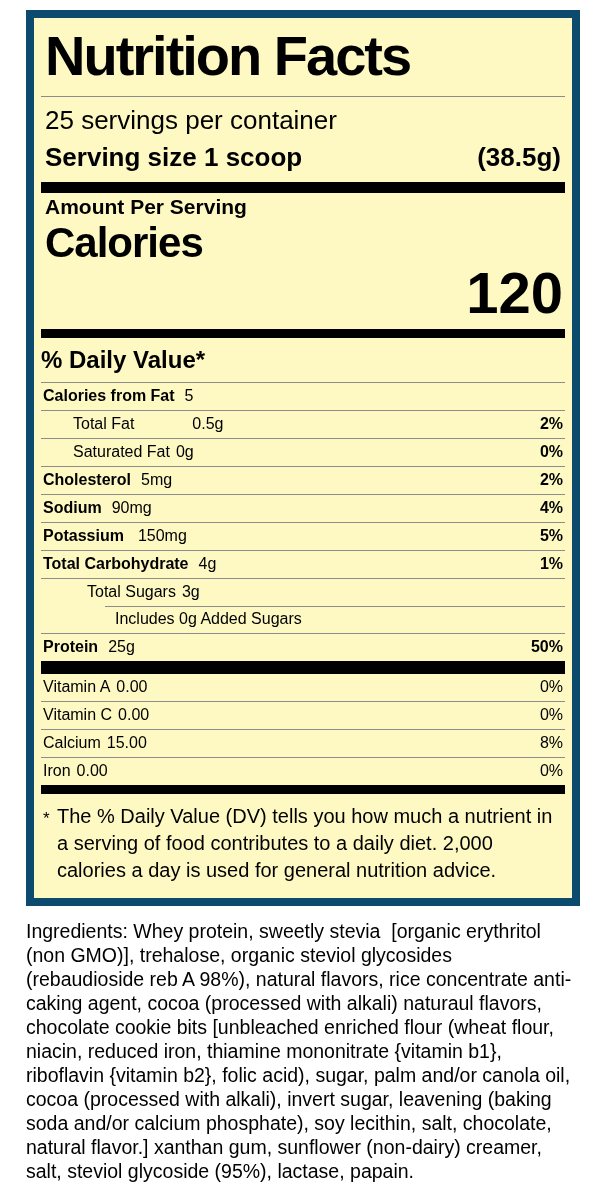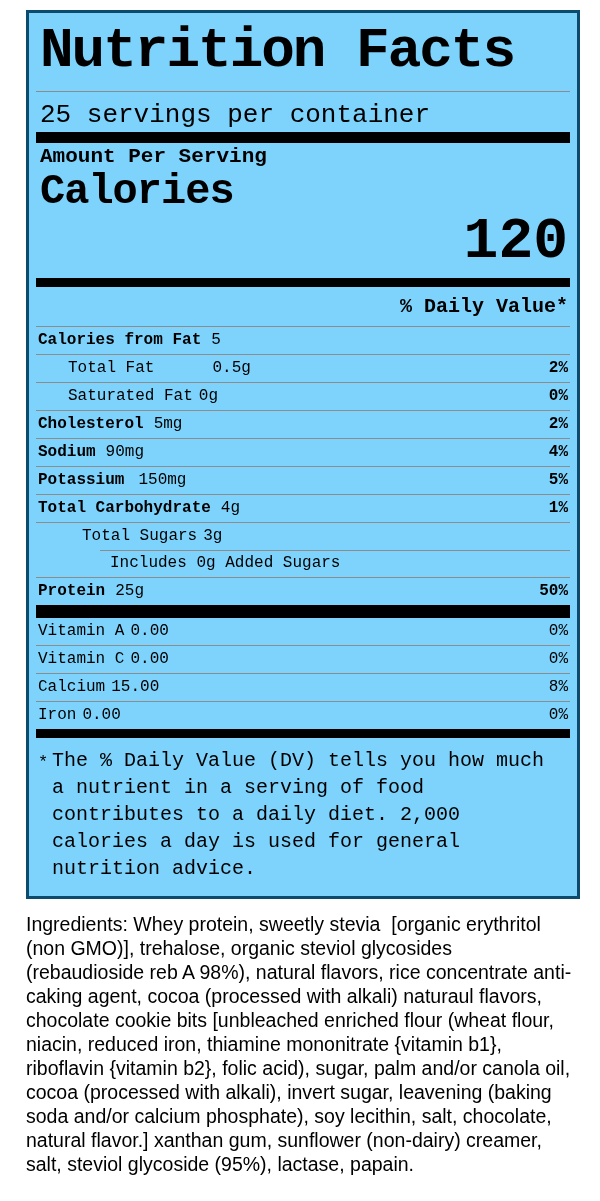--- a/index.html
+++ b/index.html
@@ -6,24 +6,23 @@
   html, body {
     margin: 0; padding: 0;
     width: 600px; height: 1201px;
     background: #ffffff;
     color: #000000;
     font-family: "Liberation Sans", sans-serif;
   }
   .nf-box {
     width: 554px;
     margin: 10px 0 0 26px;
-    border: 3px solid #0c4a6e;
-    background: #7dd3fc;
+    border: 8px solid #0c4a6e;
+    background: #fef9c3;
     padding: 0 7px;
-    font-family: Liberation Mono, monospace;
   }
   .nf-title {
     font-weight: bold;
     font-size: 56px;
     letter-spacing: -2px;
     line-height: 1.0;
     padding: 10px 2px 12px 4px;
     white-space: nowrap;
   }
   .rule { border-top: 1px solid #8c8c8c; }
@@ -51,23 +50,23 @@
   }
   .nf-calories {
     display: flex;
     align-items: baseline;
     padding: 0 2px 10px 4px;
     flex-direction: column;
   }
   .nf-calories .word { font-size: 42px; font-weight: bold; letter-spacing: -1px; }
   .nf-calories .value { margin-left: auto; font-size: 58px; font-weight: bold; line-height: 0.9; }
   .nf-dv-header {
-    font-size: 20px;
-    font-weight: bold;
-    text-align: right;
+    font-size: 24px;
+    font-weight: bold;
+    text-align: left;
     padding: 8px 2px 8px 0;
   }
   .nf-row {
     display: flex;
     align-items: flex-start;
     font-size: 16px;
     padding: 4px 2px 5px 2px;
     border-top: 1px solid #8c8c8c;
   }
   .nf-row .name.bold { font-weight: bold; }
@@ -105,20 +104,24 @@
   .below .lead { font-weight: normal; }
   .below .txt { white-space: pre-wrap; }
 </style>
 </head>
 <body>
 
 <div class="nf-box">
   <div class="nf-title">Nutrition Facts</div>
   <div class="rule"></div>
   <div class="nf-servings">25 servings per container</div>
+  <div class="nf-serving-size">
+    <span>Serving size 1 scoop</span>
+    <span class="weight">(38.5g)</span>
+  </div>
   <div class="bar bar-1"></div>
 
   <div class="nf-aps">Amount Per Serving</div>
   <div class="nf-calories">
     <span class="word">Calories</span>
     <span class="value">120</span>
   </div>
   <div class="bar bar-2"></div>
 
   <div class="nf-dv-header">% Daily Value*</div>

